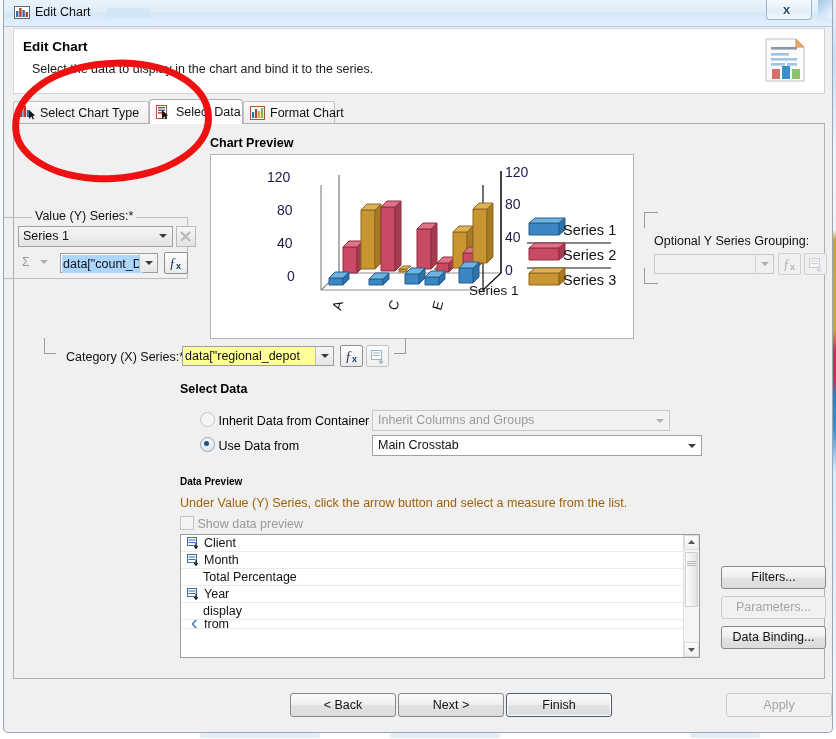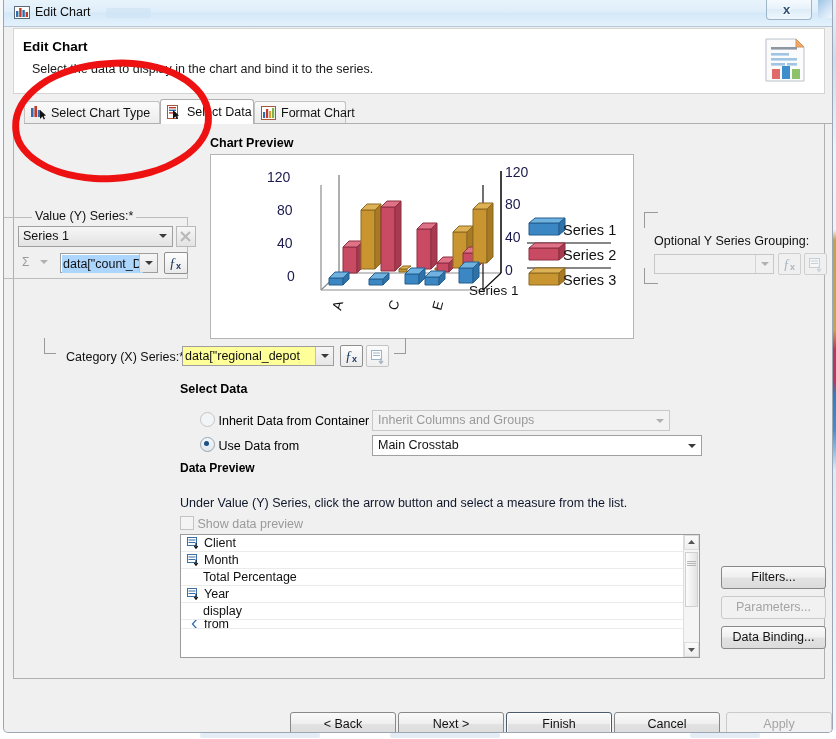--- a/index.html
+++ b/index.html
@@ -54,21 +54,21 @@
   
   #header{
     position:absolute;left:9px;top:28px;width:812px;height:66px;
     background:#ffffff;border:1px solid #d4d4d4;box-sizing:border-box;
   }
   #header .h-title{position:absolute;left:9px;top:10px;font-size:13.5px;font-weight:bold;color:#000;}
   #header .h-sub{position:absolute;left:18px;top:33px;font-size:12.5px;color:#1a1a1a;}
   #header .h-icon{position:absolute;right:12px;top:6px;width:54px;height:52px;}
 
   
-  #tabstrip{position:absolute;left:20px;top:99px;width:812px;height:25px;text-align:center;}
+  #tabstrip{position:absolute;left:9px;top:99px;width:812px;height:25px;text-align:center;}
   .tab{
     position:absolute;top:2px;height:23px;
     background:linear-gradient(to bottom,#fafafa,#ececec);
     border:1px solid #c2c2c2;border-bottom:none;border-radius:3px 3px 0 0;
     box-sizing:border-box;padding:0 8px 0 6px;
     display:flex;align-items:center;gap:5px;
     font-size:12.5px;color:#111;white-space:nowrap;
   }
   .tab.active{
     top:0;height:25px;background:#ffffff;border-color:#b0b0b0;z-index:3;
@@ -158,22 +158,22 @@
   .radio.on::after{content:"";position:absolute;left:3px;top:3px;width:5px;height:5px;border-radius:50%;background:#1b4f86;}
   .radio.off{border-color:#c0c6cc;background:#f2f4f6;}
   .combo-wide{position:absolute;height:21px;
     background:#ffffff;border:1px solid #a0a0a0;box-sizing:border-box;
     font-size:12.5px;color:#111;padding:2px 0 0 5px;}
   .combo-wide.disabled{background:#f2f2f2;border-color:#c8c8c8;color:#9a9a9a;}
   .combo-wide .drop{position:absolute;right:0;top:0;width:18px;height:19px;}
   .combo-wide .drop .arw{position:absolute;left:5px;top:8px;}
 
   
-  #dp-title{position:absolute;left:166px;top:337px;font-size:12px;font-weight:bold;color:#000;}
-  #dp-hint{position:absolute;left:166px;top:372px;font-size:12.5px;color:#0f172a;white-space:nowrap;}
+  #dp-title{position:absolute;left:166px;top:352px;font-size:10px;font-weight:bold;color:#000;}
+  #dp-hint{position:absolute;left:166px;top:372px;font-size:12.5px;color:#a16207;white-space:nowrap;}
   #dp-check{position:absolute;left:166px;top:392px;font-size:12.5px;color:#9a9a9a;}
   .cbox{display:inline-block;width:12px;height:12px;border:1px solid #c3c3c3;background:#f4f4f4;vertical-align:-2px;}
   #dp-list{position:absolute;left:166px;top:410px;width:520px;height:124px;
     background:#ffffff;border:1px solid #9b9b9b;box-sizing:border-box;overflow:hidden;}
   .dp-row{position:relative;height:17px;border-bottom:1px solid #ebebeb;font-size:12.5px;color:#111;
     padding-left:6px;display:flex;align-items:center;gap:4px;box-sizing:border-box;}
   .dp-row .lbl{white-space:nowrap;}
   .dp-row.indent{padding-left:22px;}
   .dp-icon{width:13px;height:12px;flex:none;display:block;}
   #dp-scroll{position:absolute;right:0;top:0;width:16px;height:122px;background:#f5f5f5;border-left:1px solid #ddd;box-sizing:border-box;}
@@ -188,21 +188,21 @@
     background:linear-gradient(to bottom,#fafafa 0%,#efefef 48%,#e2e2e2 52%,#dcdcdc 100%);
     border:1px solid #888;border-radius:3px;box-sizing:border-box;
     font-size:12.5px;color:#111;text-align:center;line-height:21px;}
   .side-btn.disabled{color:#a4a4a4;border-color:#cacaca;background:#f1f1f1;}
 
   
   #footer{position:absolute;left:0;top:679px;width:828px;height:53px;}
   .fbtn{position:absolute;top:14px;width:106px;height:24px;
     background:linear-gradient(to bottom,#fafafa 0%,#efefef 48%,#e2e2e2 52%,#dcdcdc 100%);
     border:1px solid #888;border-radius:3px;box-sizing:border-box;
-    font-size:12.5px;color:#111;text-align:center;line-height:22px;margin-top:19px;}
+    font-size:12.5px;color:#111;text-align:center;line-height:22px;}
   .fbtn.default{border:1px solid #4b5b6b;box-shadow:inset 0 0 0 1px #ffffff;}
   .fbtn.disabled{color:#a4a4a4;border-color:#cacaca;background:#f1f1f1;}
 
   .arw{width:0;height:0;border-left:4px solid transparent;border-right:4px solid transparent;border-top:4px solid #3a3a3a;}
   .arw.dim{border-top-color:#b0b0b0;}
 </style>
 </head>
 <body>
 
 <div id="bg-app">
@@ -618,21 +618,18 @@
   <div id="footer">
     <div class="fbtn" style="left:286px;">
       <span>&lt; Back</span>
     </div>
     <div class="fbtn" style="left:394px;">
       <span>Next &gt;</span>
     </div>
     <div class="fbtn default" style="left:502px;">
       <span>Finish</span>
     </div>
-    <div class="fbtn" style="left:610px;">
-      <span>Cancel</span>
-    </div>
     <div class="fbtn disabled" style="left:722px;">
       <span>Apply</span>
     </div>
   </div>
 
 </div>
 
 </body></html>

